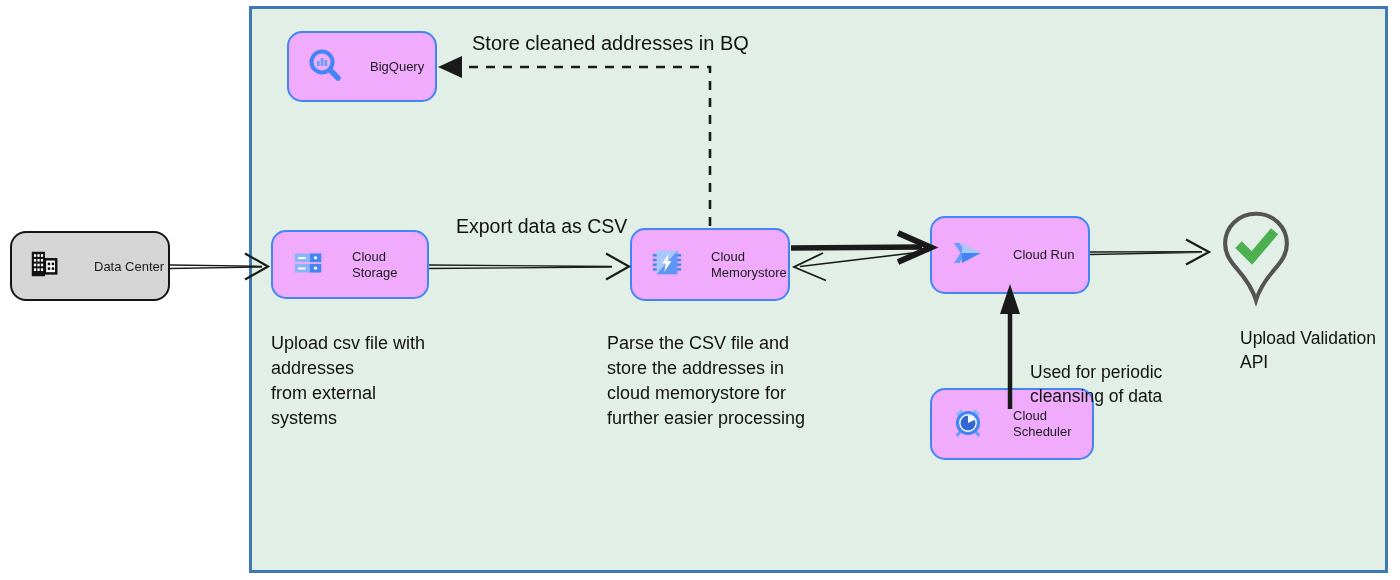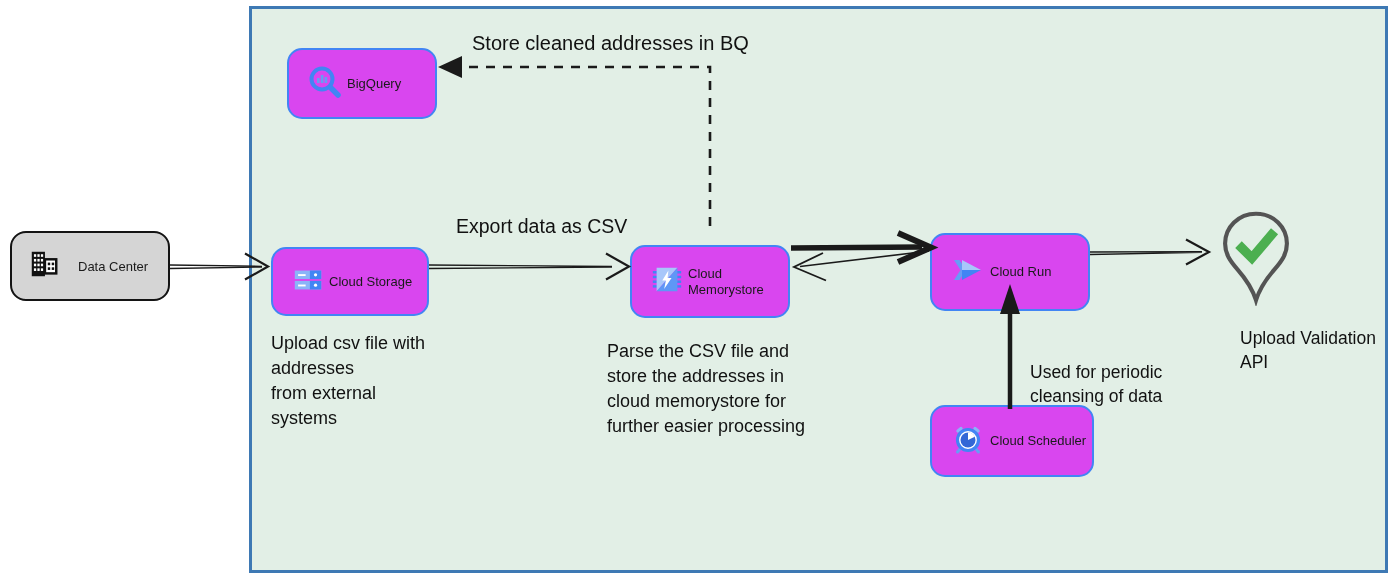--- a/index.html
+++ b/index.html
@@ -6,31 +6,31 @@
   .stage{
     position:relative;width:1400px;height:580px;overflow:hidden;
     font-family:"Liberation Sans","DejaVu Sans",sans-serif;color:#141414;
     background:#ffffff;
   }
   .container-box{
     position:absolute;left:249px;top:6px;width:1133px;height:561px;
     background:#e2efe6;border:3px solid #3e79b4;
   }
   .node{
-    position:absolute;display:flex;align-items:center;gap:4px;
-    background:#d946ef;border:2.5px solid #4285f4;border-radius:15px;
-    box-sizing:border-box;padding-left:18px;margin-top:17px;
+    position:absolute;display:flex;align-items:center;gap:27px;
+    background:#f0abfc;border:2.5px solid #4285f4;border-radius:15px;
+    box-sizing:border-box;padding-left:18px;
   }
   .node .nlabel{font-size:13px;line-height:16px;color:#1a1a1a;}
   .node-datacenter{
     position:absolute;left:10px;top:231px;width:160px;height:70px;
     background:#d5d5d5;border:2.5px solid #141414;border-radius:16px;
     box-sizing:border-box;display:flex;align-items:center;gap:18px;padding-left:16px;
   }
-  .node-datacenter .nlabel{font-size:13px;color:#1a1a1a;}
+  .node-datacenter .nlabel{font-size:13px;color:#1a1a1a;margin-left:16px;}
   .nb-bigquery{left:287px;top:31px;width:150px;height:71px;}
   .nb-storage{left:271px;top:230px;width:158px;height:69px;}
   .nb-memstore{left:630px;top:228px;width:160px;height:73px;}
   .nb-run{left:930px;top:216px;width:160px;height:78px;}
   .nb-scheduler{left:930px;top:388px;width:164px;height:72px;}
   .nb-memstore .nlabel{width:80px;}
   .edge-label{position:absolute;font-size:20px;color:#111;white-space:nowrap;text-align:center;}
   .note{position:absolute;font-size:18px;line-height:25px;color:#111;white-space:pre-line;}
   .pin-wrap{position:absolute;left:1222px;top:210px;width:68px;height:96px;}
   .pin-label{position:absolute;left:1240px;top:326px;width:160px;
@@ -160,21 +160,21 @@
   </div>
   <div class="pin-label">Upload Validation
 API</div>
 
   <div class="edge-label" style="left:472px;top:32px;">Store cleaned addresses in BQ</div>
   <div class="edge-label" style="left:456px;top:215px;font-size:19.5px;">Export data as CSV</div>
   <div class="note" style="left:271px;top:331px;">Upload csv file with
 addresses
 from external
 systems</div>
-  <div class="note" style="left:607px;top:331px;margin-top:8px;">Parse the CSV file and
+  <div class="note" style="left:607px;top:331px;">Parse the CSV file and
 store the addresses in
 cloud  memorystore for
 further easier processing</div>
   <div class="note" style="left:1030px;top:346px;font-size:17.5px;line-height:24px;margin-top:14px;">Used for periodic
 cleansing of data</div>
 
   <svg class="overlay" width="1400" height="580" viewBox="0 0 1400 580">
 
     <g stroke="#1a1a1a" fill="none">
       <path d="M170 265 L262 266.3 M170 268.5 L262 267" stroke-width="1.3"></path>

